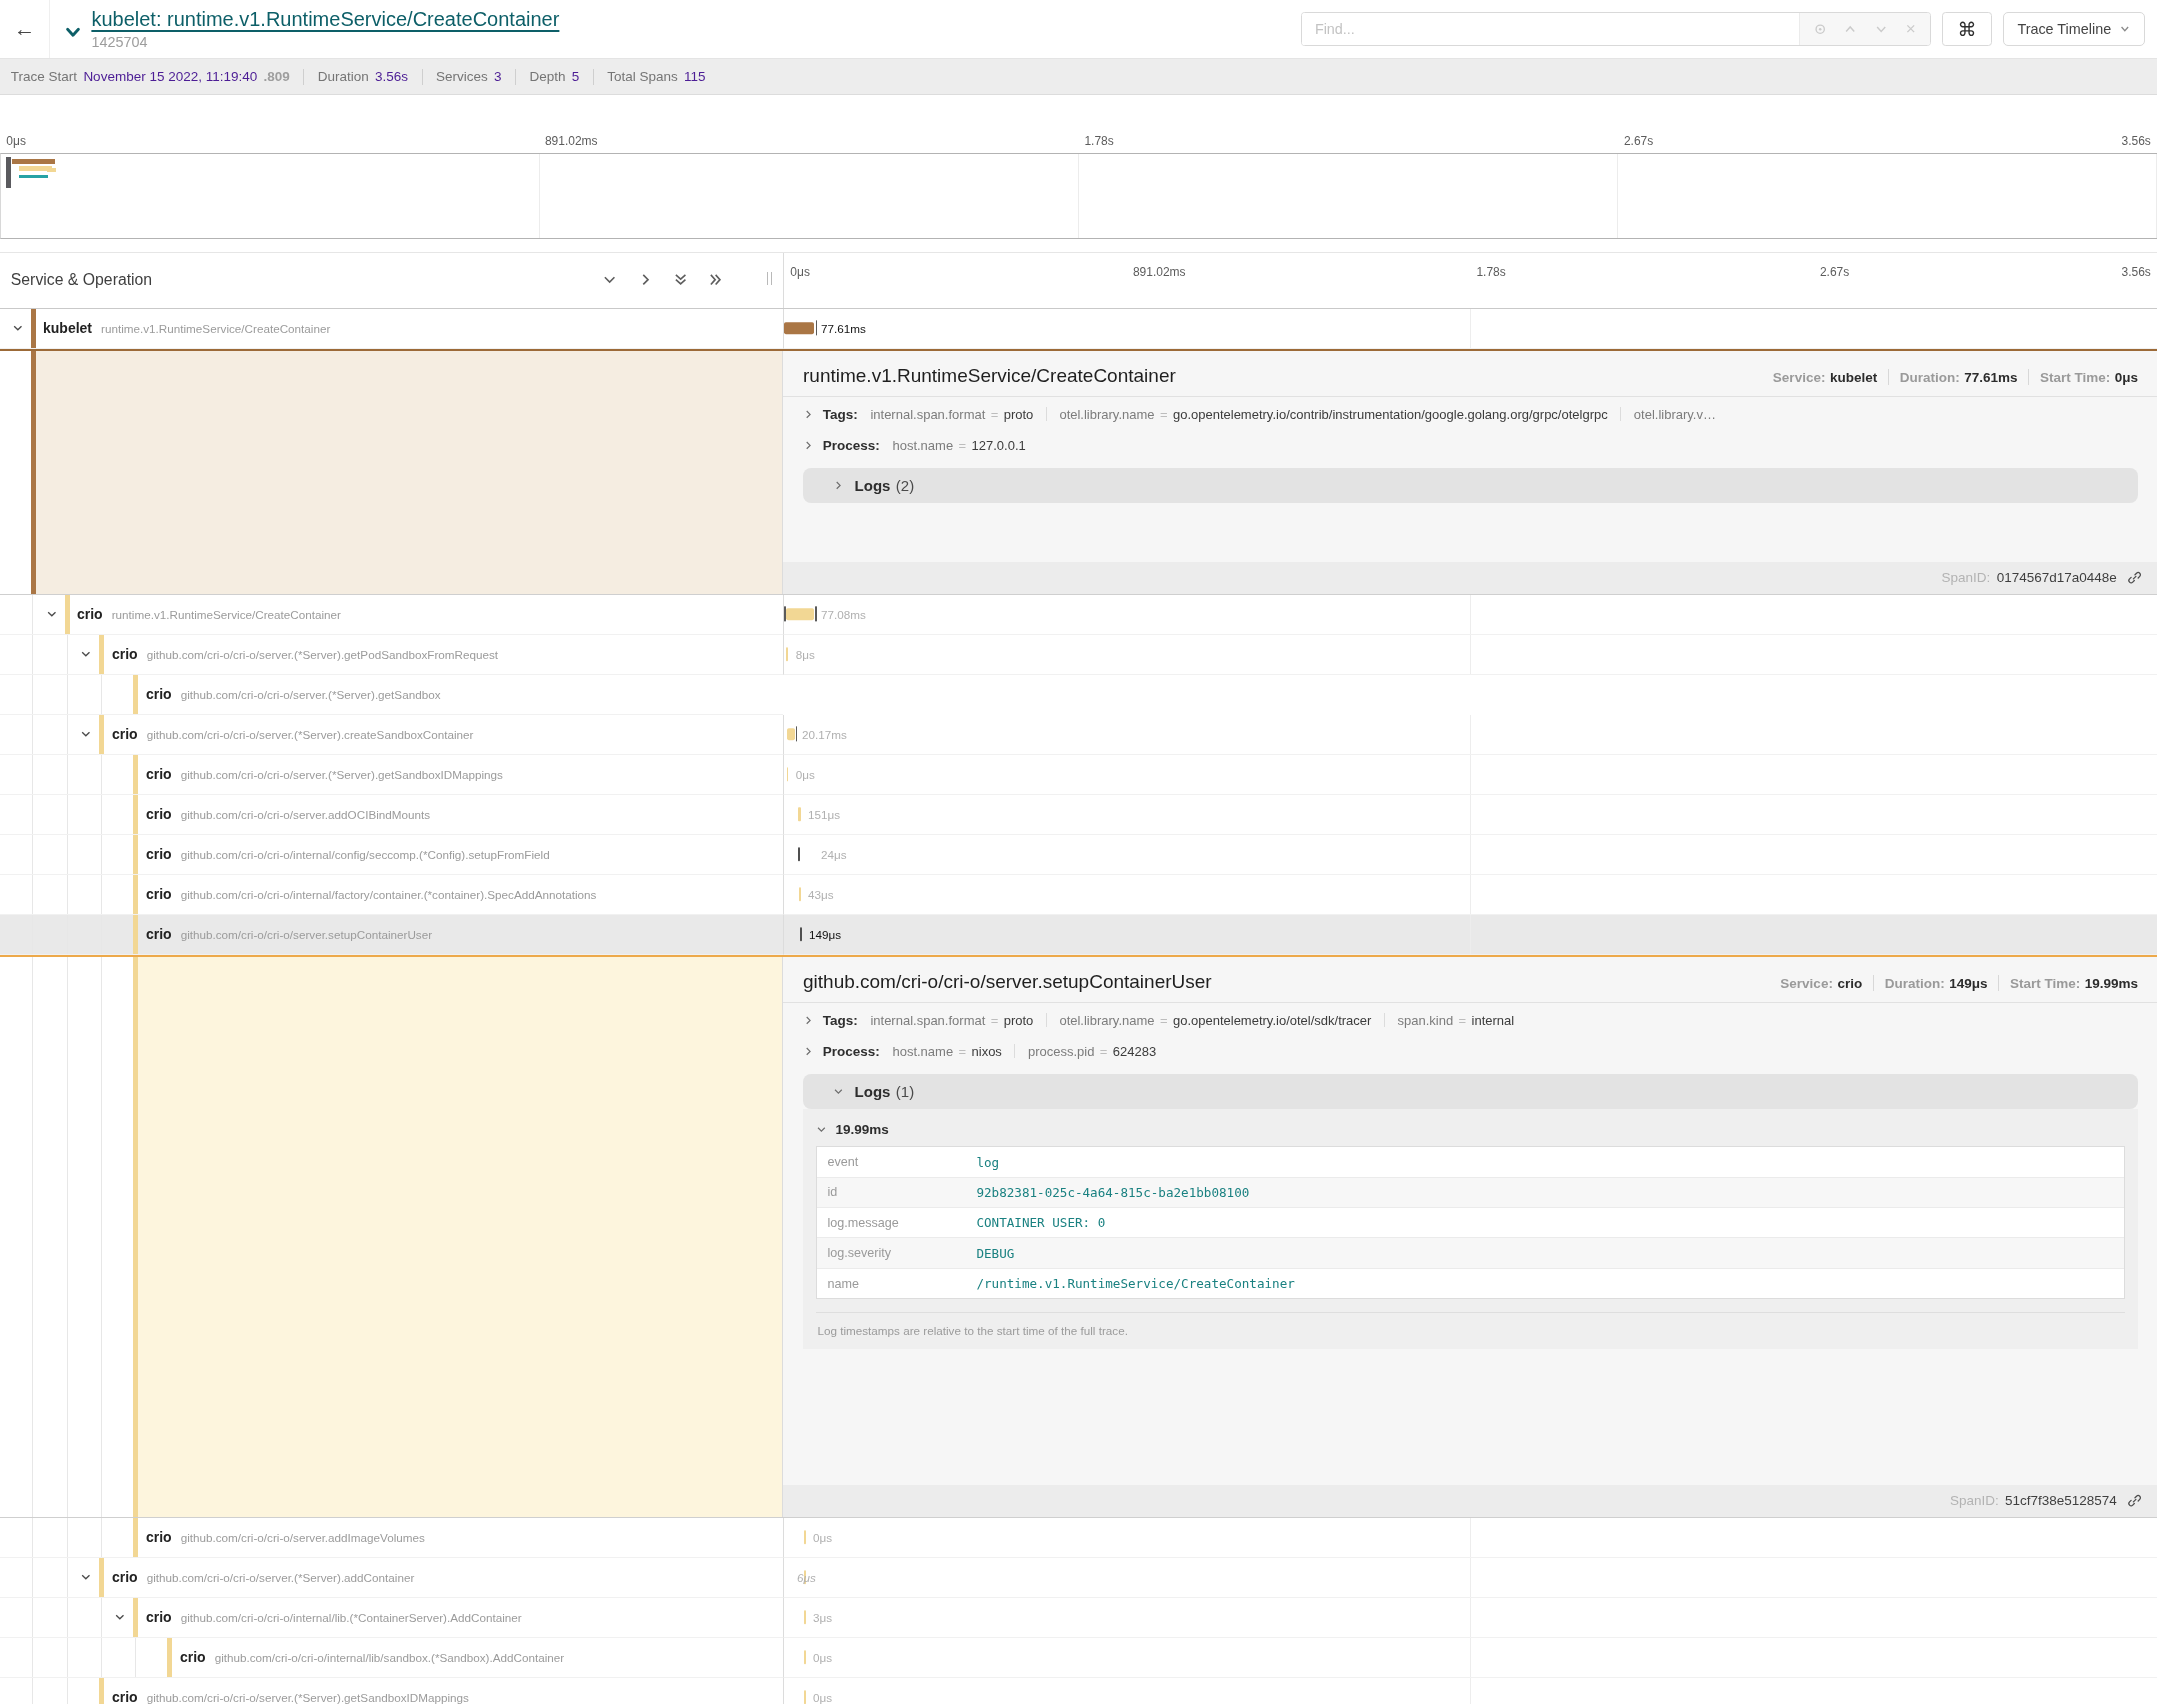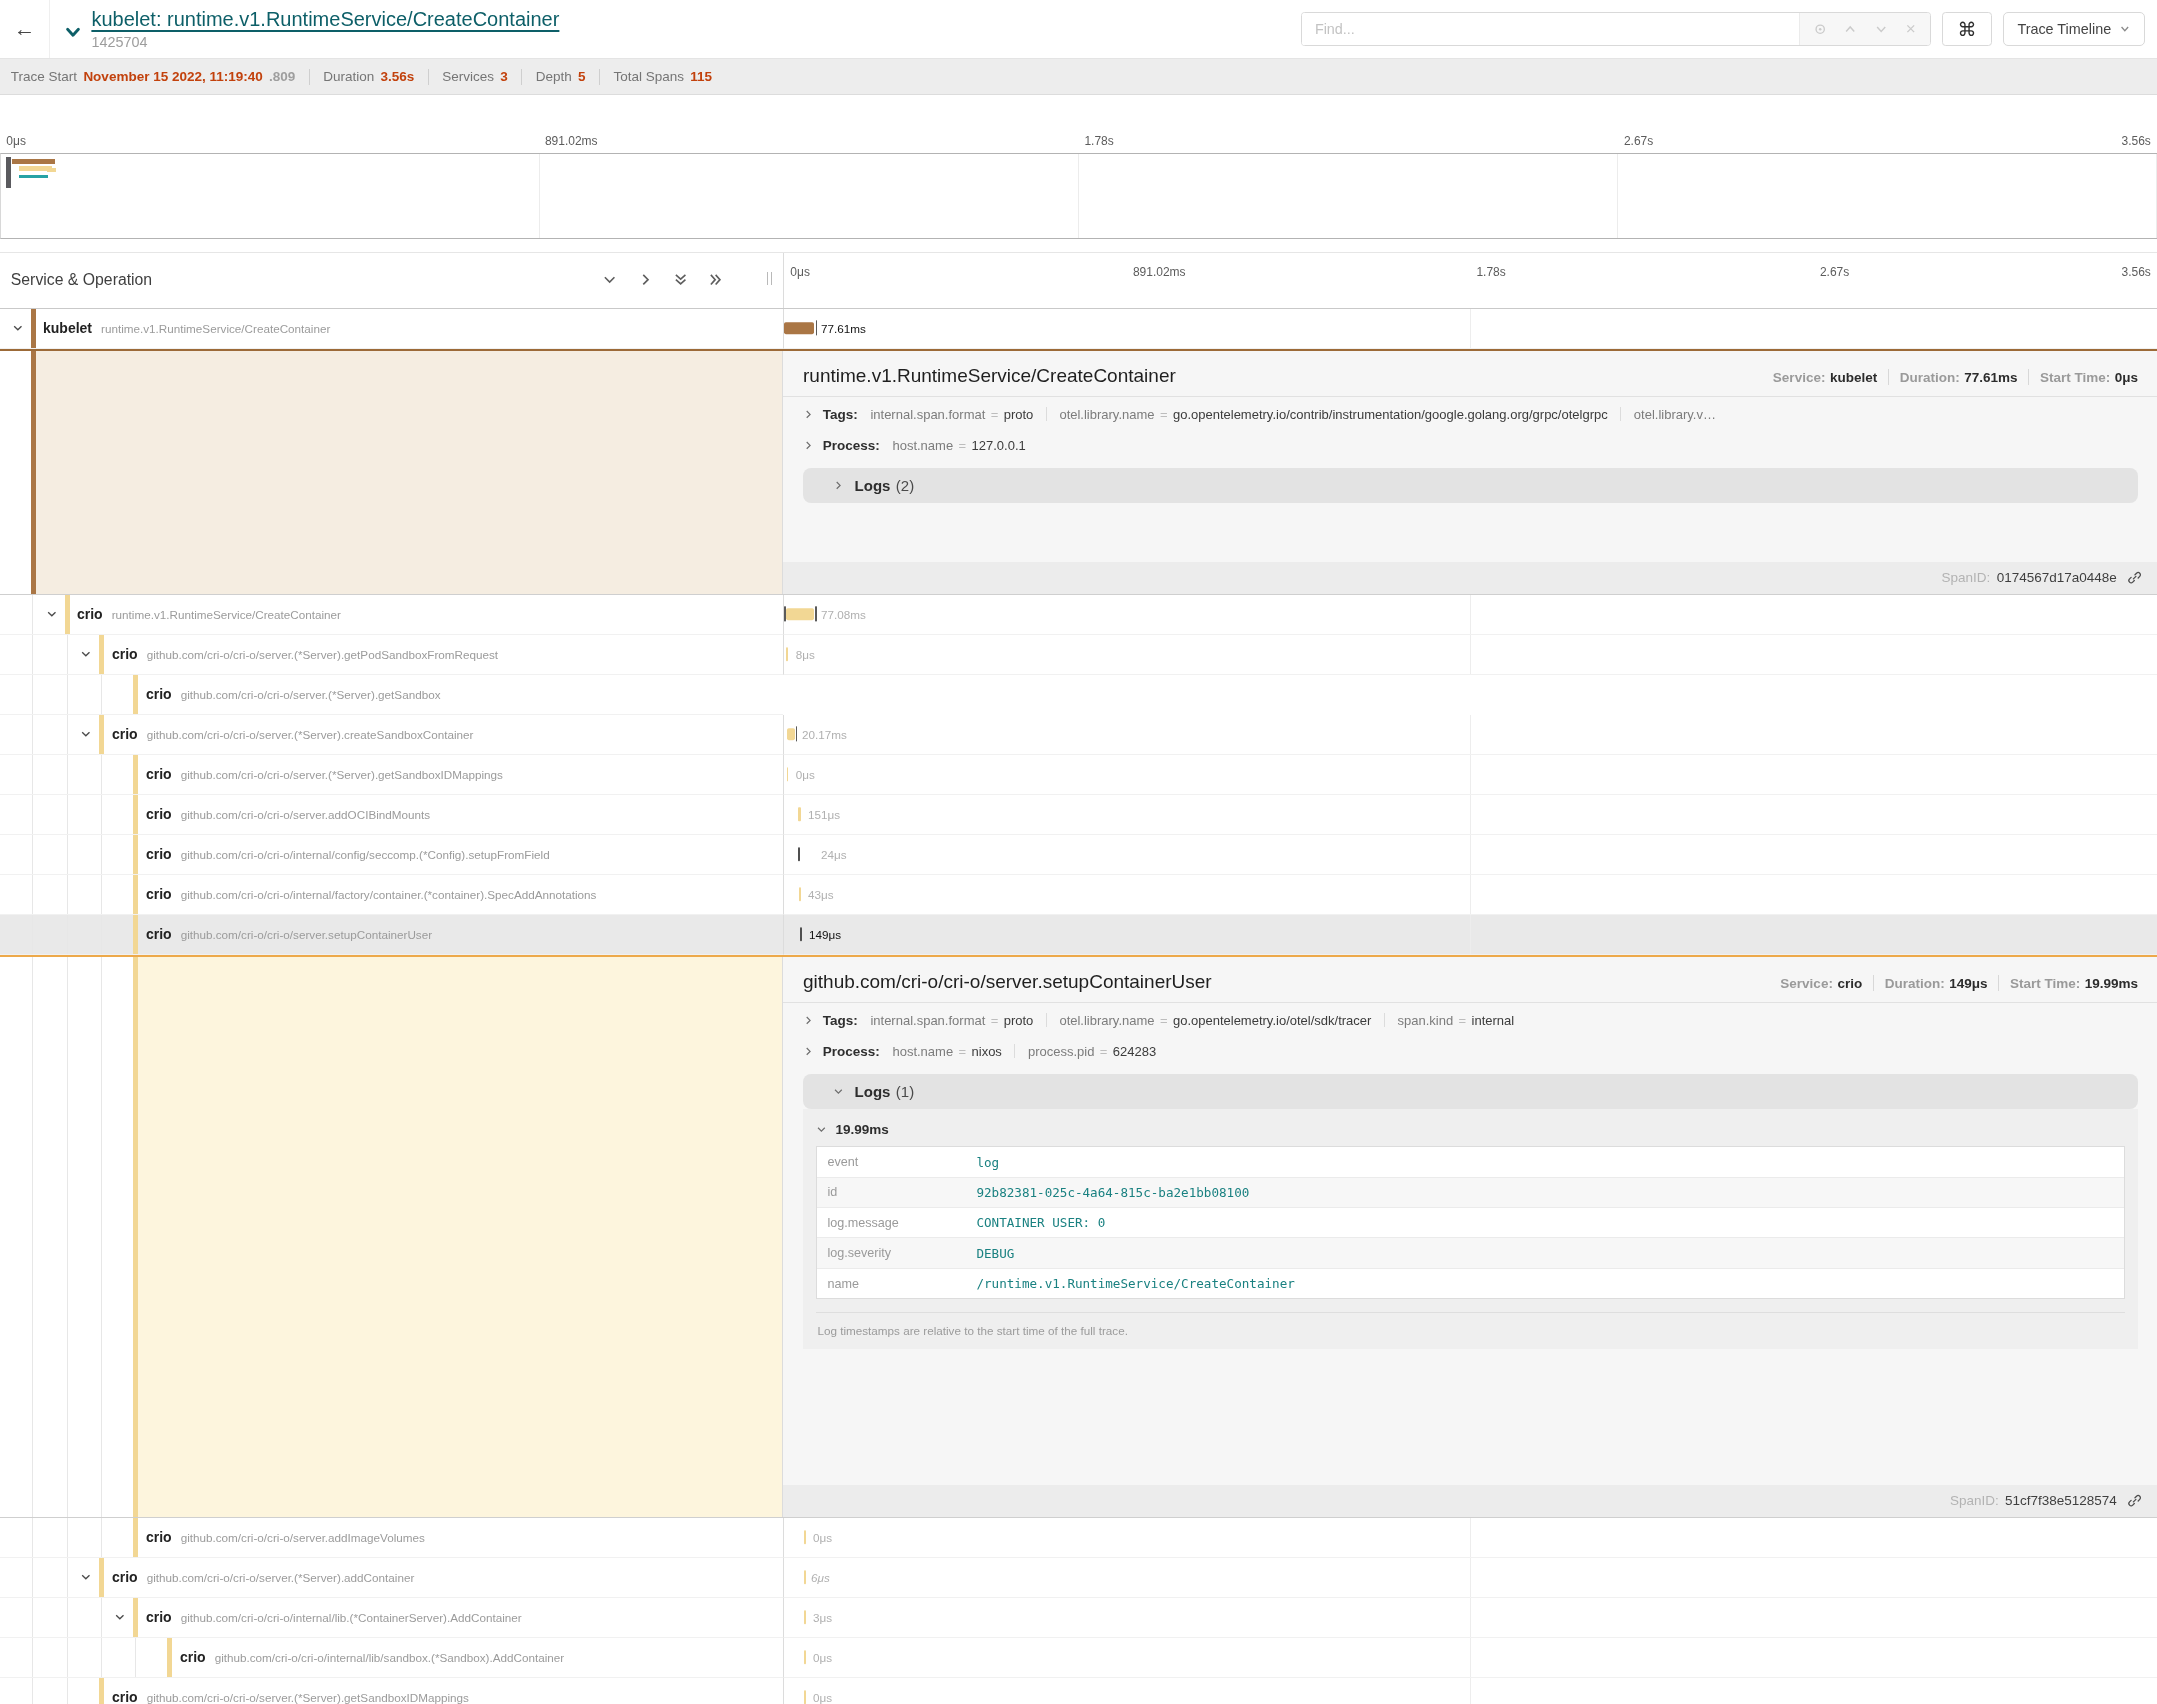--- a/index.html
+++ b/index.html
@@ -27,21 +27,21 @@
     border-left: 0.9px solid #ebebeb; }
   .find-suffix .sfx { display: flex; cursor: pointer; }
   .kbd-btn { width: 50px; height: 34px; border: 0.9px solid #d9d9d9; border-radius: 3.6px; background: #fff;
     font-size: 19px; color: #2e2e2e; display: flex; align-items: center; justify-content: center; cursor: pointer; }
   .view-btn { height: 34px; border: 0.9px solid #d9d9d9; border-radius: 5px; background: #fff; padding: 0 13.5px;
     font-size: 14.4px; color: #444; display: flex; align-items: center; gap: 8px; cursor: pointer; }
 
   
   .summary { height: 36px; background: #ededed; border-bottom: 0.9px solid #dcdcdc; display: flex;
     align-items: center; padding: 0 10.8px; font-size: 13.5px; color: #757575; }
-  .summary b { color: #c2410c; margin-left: 6.3px; font-weight: 700; }
+  .summary b { color: #4c1d95; margin-left: 6.3px; font-weight: 400; }
   .summary .frac { color: #9e9e9e; font-weight: 700; }
   .vsep { width: 0.9px; height: 16px; background: #cfcfcf; margin: 0 13.5px; }
 
   
   .ruler { height: 58px; position: relative; }
   .ruler .tick, .thead-right .tick { position: absolute; bottom: 5.4px; font-size: 12px; color: #5c5c5c; white-space: nowrap; }
   .minimap { position: relative; height: 86px; border-top: 0.9px solid #b3b3b3; border-bottom: 0.9px solid #b3b3b3;
     border-left: 0.9px solid #d8d8d8; border-right: 0.9px solid #d8d8d8; background: #fff; cursor: crosshair;
     background-image: repeating-linear-gradient(to right, transparent 0, transparent calc(25% - 0.9px), #ececec calc(25% - 0.9px), #ececec 25%); }
   .minimap div { position: absolute; }
@@ -610,21 +610,21 @@
           </svg>
         </span>
         <span class="svc-stripe" style="left: 99px; background: rgb(242, 215, 148);"></span>
         <div class="row-text" style="padding-left: 112px;">
           <span class="svc-name">crio</span>
           <span class="op-name">github.com/cri-o/cri-o/server.(*Server).addContainer</span>
         </div>
       </div>
       <div class="row-right">
         <span class="tl-bar thin" style="left: 20px; width: 1.8px; background: rgb(242, 215, 148);"></span>
-        <span class="tl-label" style="left: 27px; font-style: italic;">6μs</span>
+        <span class="tl-label" style="left: 13px; font-style: italic;">6μs</span>
       </div>
     </div>
     <div class="span-row">
       <div class="row-left">
         <div class="guide" style="left: 32px;"></div>
         <div class="guide" style="left: 67px;"></div>
         <div class="guide" style="left: 101px;"></div>
         <span class="row-chev" style="left: 114px;">
           <svg width="11.7" height="11.7" viewBox="0 0 16 16">
             <path d="M3 5.5 L8 10.5 L13 5.5" fill="none" stroke="#4a4a4a" stroke-width="1.8"></path>

